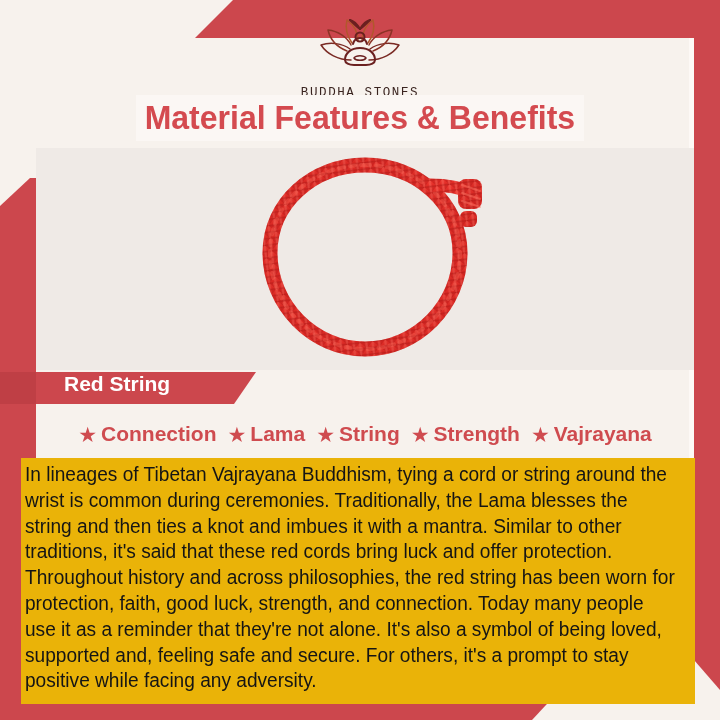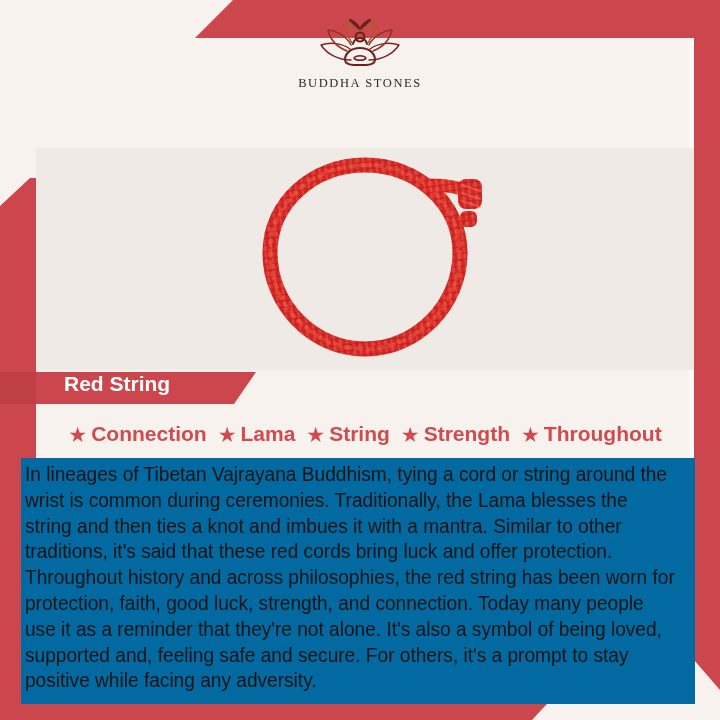--- a/index.html
+++ b/index.html
@@ -46,22 +46,22 @@
   
   .header{
     position:absolute;top:0;left:0;width:720px;height:150px;z-index:5;
   }
   .logo-wrap{
     position:absolute;top:14px;left:0;width:720px;
     display:flex;flex-direction:column;align-items:center;
   }
   .logo-mark{width:92px;height:58px;display:block;}
   .logo-word{
-    margin-top:4px;
-    font-family:Liberation Serif, serif;
+    margin-top:14px;
+    font-family:Liberation Mono, monospace;
     font-size:12.5px;letter-spacing:1.6px;color:#3a2420;
     font-weight:400;
   }
   .title-band{
     position:absolute;top:95px;left:136px;width:448px;height:46px;
     background:#fbf7f4;
     display:flex;align-items:center;justify-content:center;
     z-index:6;
   }
   .title-text{
@@ -109,21 +109,21 @@
     color:#cf4b4f;font-size:21px;line-height:1;
   }
   .benefit .label{
     color:#cf4b4f;font-weight:bold;font-size:21px;
     font-family:"Liberation Sans Narrow","Liberation Sans",sans-serif;
   }
 
   
   .copy-block{
     position:absolute;left:21px;top:458px;width:674px;height:246px;
-    background:#0369a1;z-index:6;
+    background:#eab308;z-index:6;
     padding:4px 8px 12px 4px;box-sizing:border-box;
   }
   .copy-text{
     font-family:"Liberation Sans Narrow","Liberation Sans",sans-serif;
     font-size:19.4px;line-height:25.8px;color:#151515;
     text-align:left;margin:0;
     transform:scaleX(0.985);transform-origin:left top;
   }
 </style>
 </head>
@@ -159,20 +159,23 @@
           <path d="M78 60 C80 52 86 48 92 48 C98 48 104 52 106 60" stroke="#6b2020" stroke-width="4"></path>
 
           <path d="M62 92 C62 78 74 68 92 68 C110 68 122 78 122 92 C122 98 114 102 104 102 L80 102 C70 102 62 98 62 92 Z" stroke="#6b2020" stroke-width="4"></path>
 
           <path d="M80 88 C84 82 100 82 104 88 C100 94 84 94 80 88 Z" stroke="#6b2020" stroke-width="3"></path>
         </g>
       </svg>
       <div class="logo-word">BUDDHA STONES</div>
     </div>
 
+    <div class="title-band">
+      <div class="title-text">Material Features &amp; Benefits</div>
+    </div>
   </div>
 
   <div class="product-area">
     <svg class="bracelet-svg" width="262" height="212" viewBox="0 0 262 212" aria-hidden="true">
       <defs>
         <linearGradient id="cordGrad" x1="0" y1="0" x2="1" y2="1">
           <stop offset="0%" stop-color="#ef3b31"></stop>
           <stop offset="45%" stop-color="#e02b26"></stop>
           <stop offset="100%" stop-color="#c0201d"></stop>
         </linearGradient>
@@ -231,21 +234,21 @@
     <span class="benefit">
       <span class="star">★</span>
       <span class="label">String</span>
     </span>
     <span class="benefit">
       <span class="star">★</span>
       <span class="label">Strength</span>
     </span>
     <span class="benefit">
       <span class="star">★</span>
-      <span class="label">Throughout</span>
+      <span class="label">Vajrayana</span>
     </span>
   </div>
 
   <div class="copy-block">
     <p class="copy-text">In lineages of Tibetan Vajrayana Buddhism, tying a cord or string around the wrist is common during ceremonies. Traditionally, the Lama blesses the string and then ties a knot and imbues it with a mantra. Similar to other traditions, it's said that these red cords bring luck and offer protection. Throughout history and across philosophies, the red string has been worn for protection, faith, good luck, strength, and connection. Today many people use it as a reminder that they're not alone. It's also a symbol of being loved, supported and, feeling safe and secure. For others, it's a prompt to stay positive while facing any adversity.</p>
   </div>
 
 </div>
 
 </body></html>

